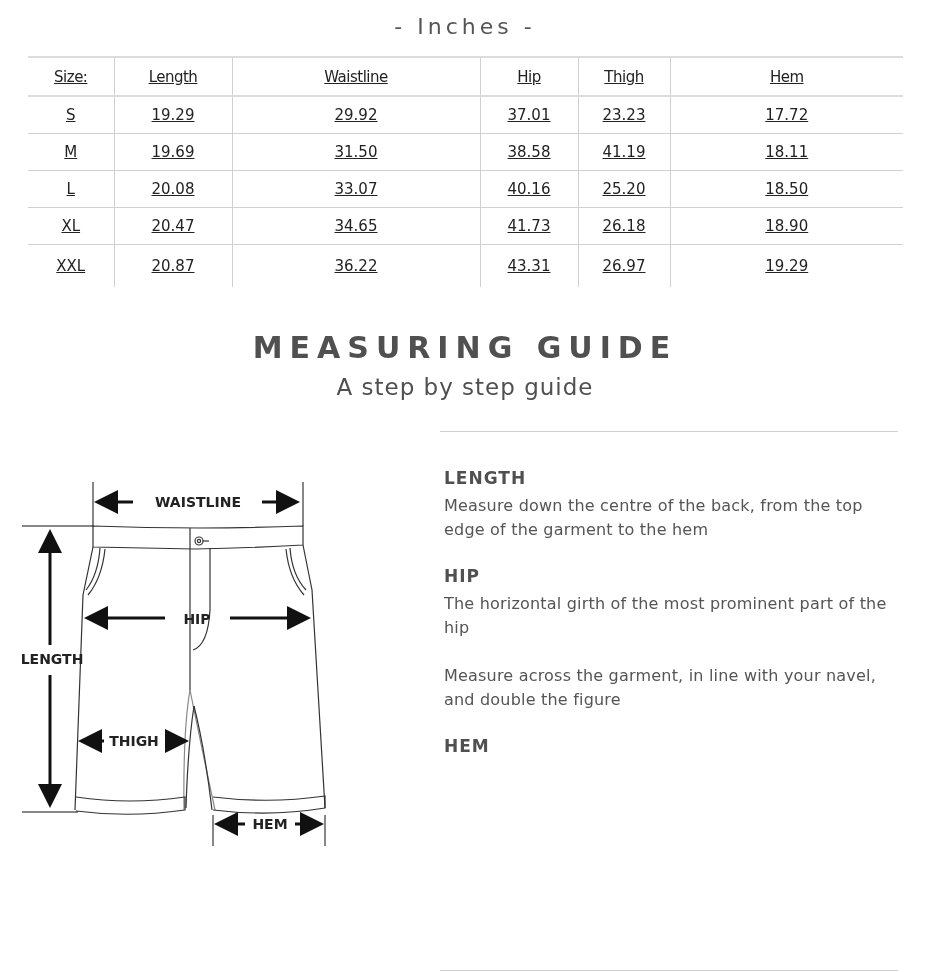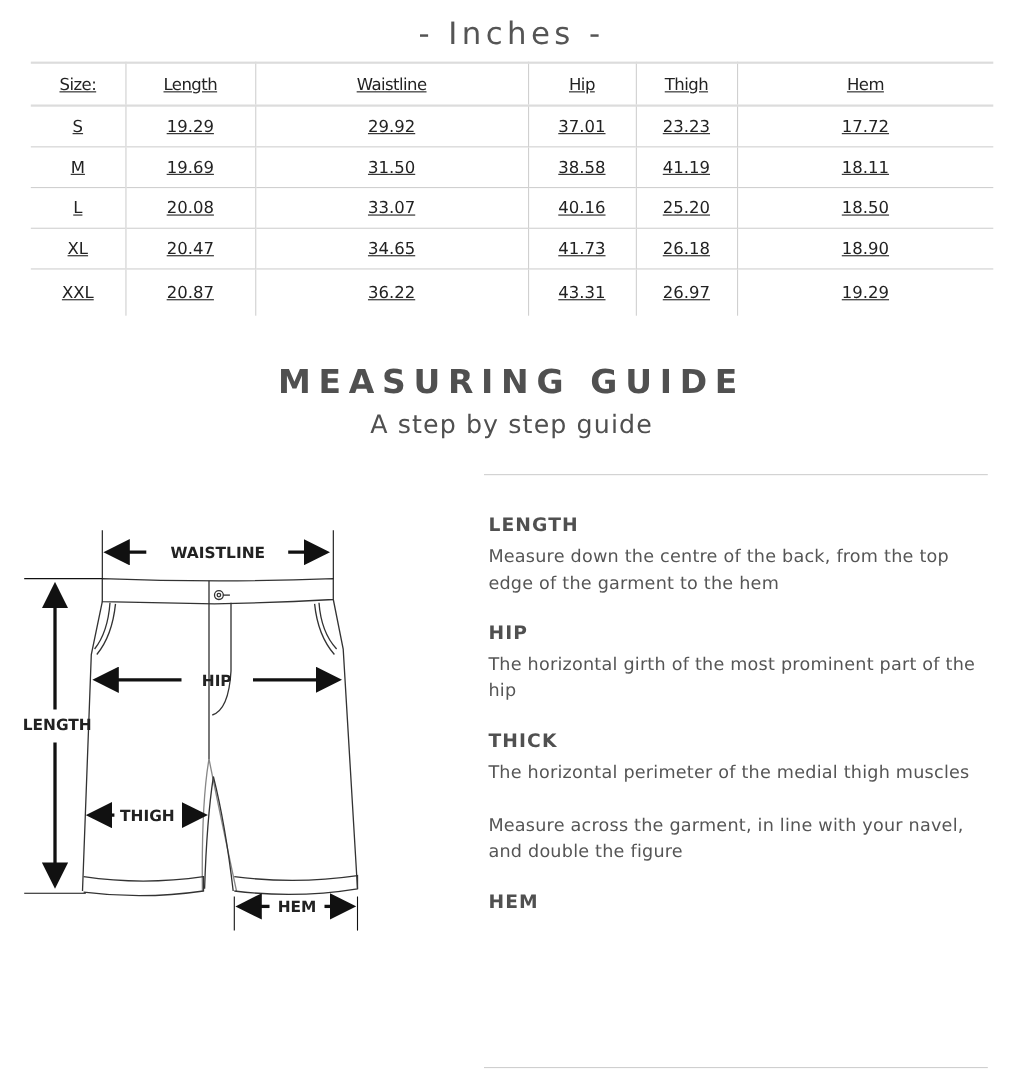--- a/index.html
+++ b/index.html
@@ -1,17 +1,17 @@
 <!DOCTYPE html>
 <html><head>
 <meta charset="utf-8">
 <style>
   html, body { margin: 0; padding: 0; background: #ffffff; }
   body { width: 930px; height: 972px; position: relative; overflow: hidden; font-family: "DejaVu Sans", sans-serif; color: #333; }
-  .units-title { position: absolute; top: 14px; left: 0; width: 930px; text-align: center; font-size: 28px; letter-spacing: 4px; color: #555; }
+  .units-title { position: absolute; top: 14px; left: 0; width: 930px; text-align: center; font-size: 22px; letter-spacing: 4px; color: #555; }
   table.size-table { position: absolute; top: 56px; left: 28px; width: 875px; border-collapse: collapse; table-layout: fixed; font-size: 15px; color: #222; }
   table.size-table th, table.size-table td { height: 36px; text-align: center; font-weight: normal; border-left: 1px solid #d0d0d0; padding: 0; text-decoration: underline; }
   table.size-table th:first-child, table.size-table td:first-child { border-left: none; }
   table.size-table thead tr { border-top: 2px solid #dcdcdc; border-bottom: 2px solid #dcdcdc; }
   table.size-table th { font-size: 15px; letter-spacing: -0.5px; height: 37px; }
   table.size-table tbody tr { border-bottom: 1px solid #d0d0d0; }
   table.size-table tbody tr:last-child { border-bottom: none; }
   table.size-table tbody tr:last-child td { height: 42px; }
   .guide-title { position: absolute; top: 330px; left: 0; width: 930px; text-align: center; font-size: 30px; font-weight: bold; letter-spacing: 7px; color: #505050; }
   .guide-subtitle { position: absolute; top: 374px; left: 0; width: 930px; text-align: center; font-size: 23px; letter-spacing: 1px; color: #505050; }
@@ -166,24 +166,20 @@
 <div class="steps">
   <div class="step">
     <div class="step-h">LENGTH</div>
     <div class="step-d">Measure down the centre of the back, from the top edge of the garment to the hem</div>
   </div>
   <div class="step">
     <div class="step-h">HIP</div>
     <div class="step-d">The horizontal girth of the most prominent part of the hip</div>
   </div>
   <div class="step">
-    <div class="step-h">THICK</div>
-    <div class="step-d">The horizontal perimeter of the medial thigh muscles</div>
-  </div>
-  <div class="step">
     <div class="step-d">Measure across the garment, in line with your navel, and double the figure</div>
   </div>
   <div class="step">
     <div class="step-h">HEM</div>
   </div>
 </div>
 
 <div class="rule" style="top:970px"></div>
 
 </body></html>

